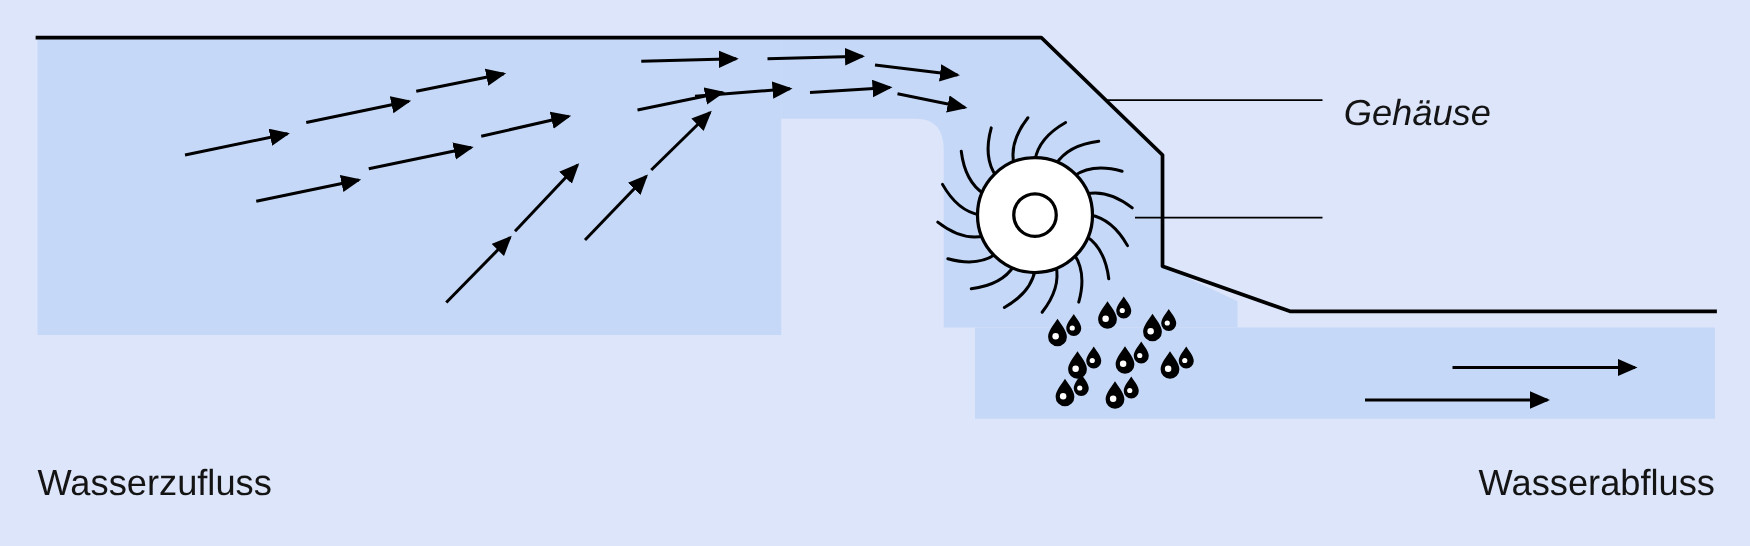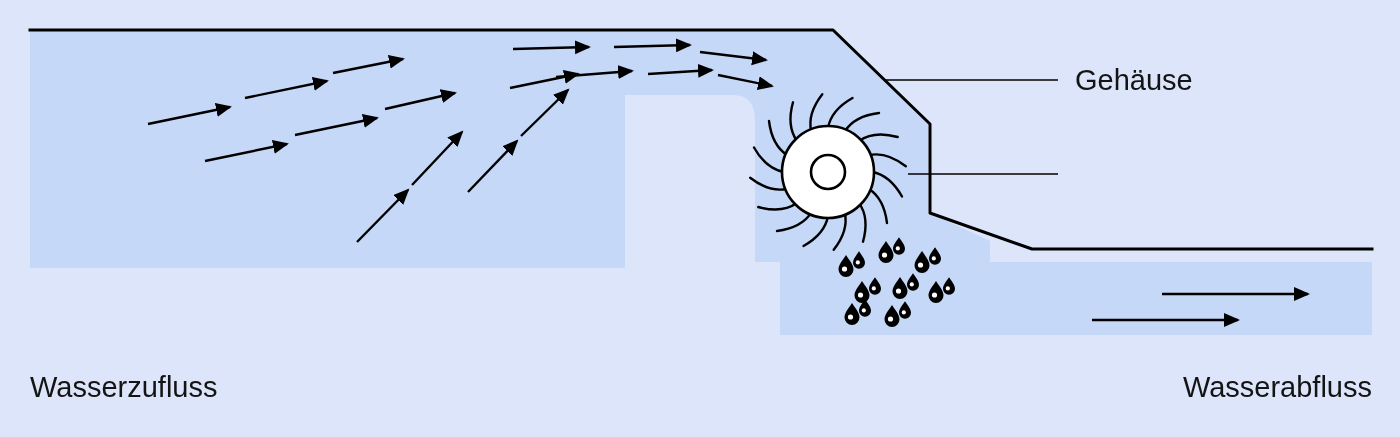--- a/index.html
+++ b/index.html
@@ -166,16 +166,16 @@
           </g>
         </g>
       </g>
 
     <g>
       <line class="thin" x1="885" y1="80" x2="1058" y2="80"></line>
       <line class="thin" x1="908" y1="174" x2="1058" y2="174"></line>
     </g>
   </svg>
 
-  <div class="label" style="left:1075px;top:63px;">Gehäuse</div>
+  <div class="label" style="left:1075px;top:74px;font-style:italic;">Gehäuse</div>
   <div class="label" style="right:28px;top:370px;">Wasserabfluss</div>
   <div class="label" style="left:30px;top:370px;">Wasserzufluss</div>
 </div>
 
 </body></html>

